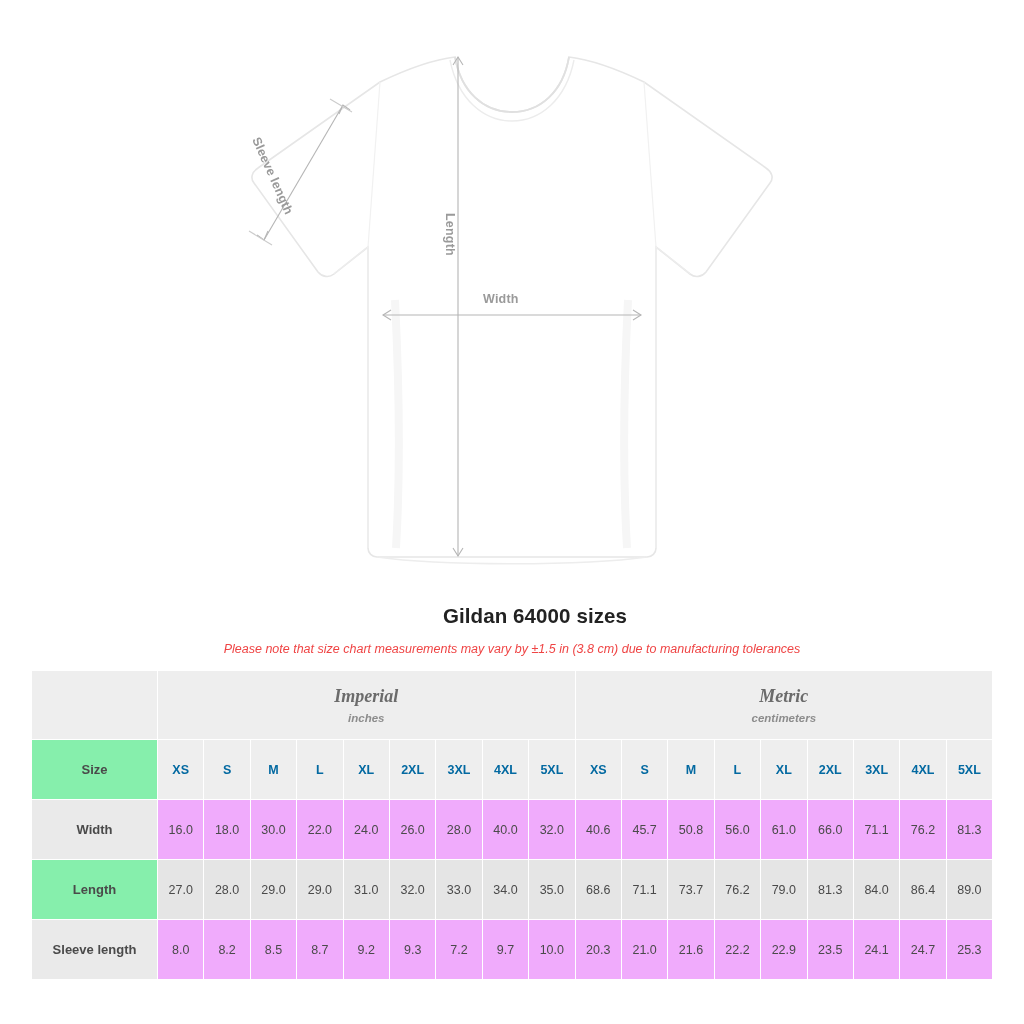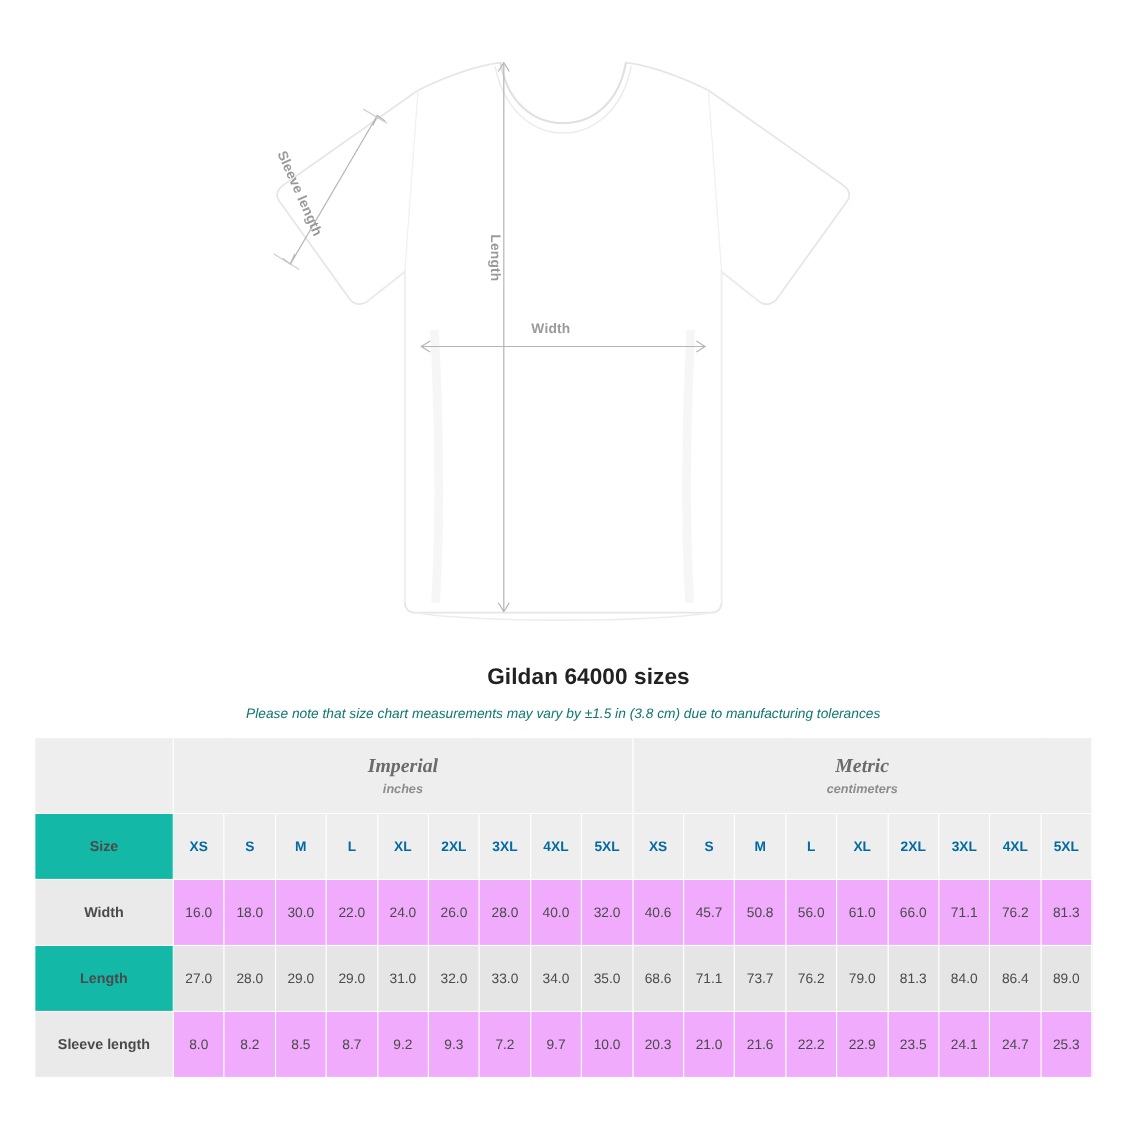--- a/index.html
+++ b/index.html
@@ -63,21 +63,21 @@
     font-size: 20.5px;
     font-weight: bold;
     color: #222222;
     margin: 0;
     letter-spacing: 0.1px;
     padding-left: 46px;
   }
   .chart-note {
     font-size: 12.5px;
     font-style: italic;
-    color: #0f766e;
+    color: #ef4444;
     margin-top: 14px;
   }
 
   
   .table-wrap {
     margin: 14px 31px 0 31px;
     width: 962px;
   }
   table.size-chart {
     border-collapse: collapse;
@@ -103,21 +103,21 @@
     color: #6b6b6b;
     font-family: Liberation Serif, serif;
   }
   .sys-head .sys-unit {
     font-size: 11.5px;
     font-style: italic;
     color: #8c8c8c;
     margin-top: 5px;
   }
   .row-label-cell {
-    background: #14b8a6;
+    background: #86efac;
     font-size: 13px;
     font-weight: bold;
     color: #4a4a4a;
     width: 126px;
     height: 59px;
   }
   .col-head {
     background: #eeeeee;
     font-size: 12.5px;
     font-weight: bold;

